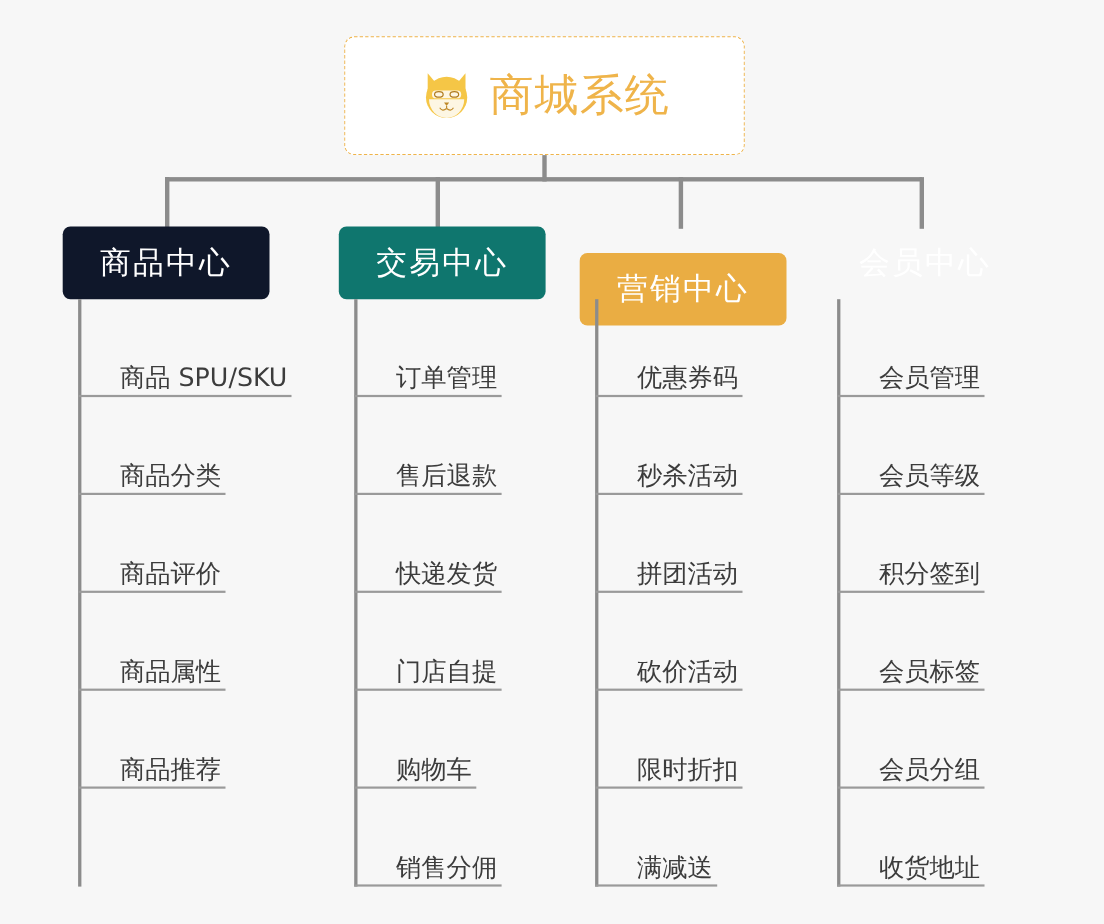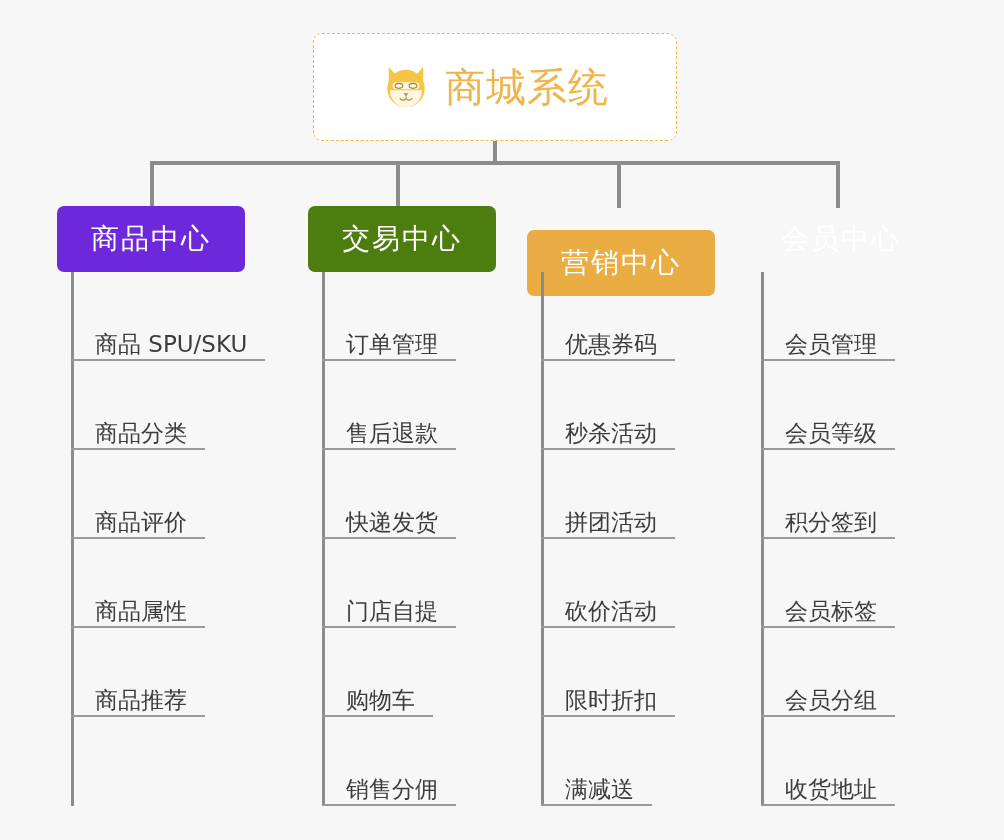--- a/index.html
+++ b/index.html
@@ -102,21 +102,21 @@
     top: 0px;
     width: 3px;
     background: #8c8c8c;
   }
   .leaf {
     position: relative;
     height: 89px;
     box-sizing: border-box;
     display: flex;
     align-items: flex-end;
-    padding-left: 24px;
+    padding-left: 38px;
   }
   .leaf-label {
     font-size: 23px;
     line-height: 1.25;
     color: #3c3c3c;
     white-space: nowrap;
     position: relative;
     bottom: 2px;
     font-family: "DejaVu Sans", "Liberation Sans", sans-serif;
   }
@@ -153,24 +153,24 @@
     <span class="root-title">商城系统</span>
   </div>
 
   <div class="conn conn-v-root"></div>
   <div class="conn conn-h-bus"></div>
   <div class="conn conn-drop" style="left:150px"></div>
   <div class="conn conn-drop" style="left:396px"></div>
   <div class="conn conn-drop" style="left:617px"></div>
   <div class="conn conn-drop" style="left:836px"></div>
 
-  <div class="cat" style="left: 57px; background: #6d28d9;">
+  <div class="cat" style="left: 57px; background: #0f172a;">
     <span>商品中心</span>
   </div>
-  <div class="cat" style="left: 308px; background: #4d7c0f;">
+  <div class="cat" style="left: 308px; background: #0f766e;">
     <span>交易中心</span>
   </div>
   <div class="cat" style="left: 527px; background: rgb(234, 173, 67); margin-top: 24px;">
     <span>营销中心</span>
   </div>
   <div class="cat" style="left:747px">
     <span>会员中心</span>
   </div>
 
   <div class="col" style="left:71px">

